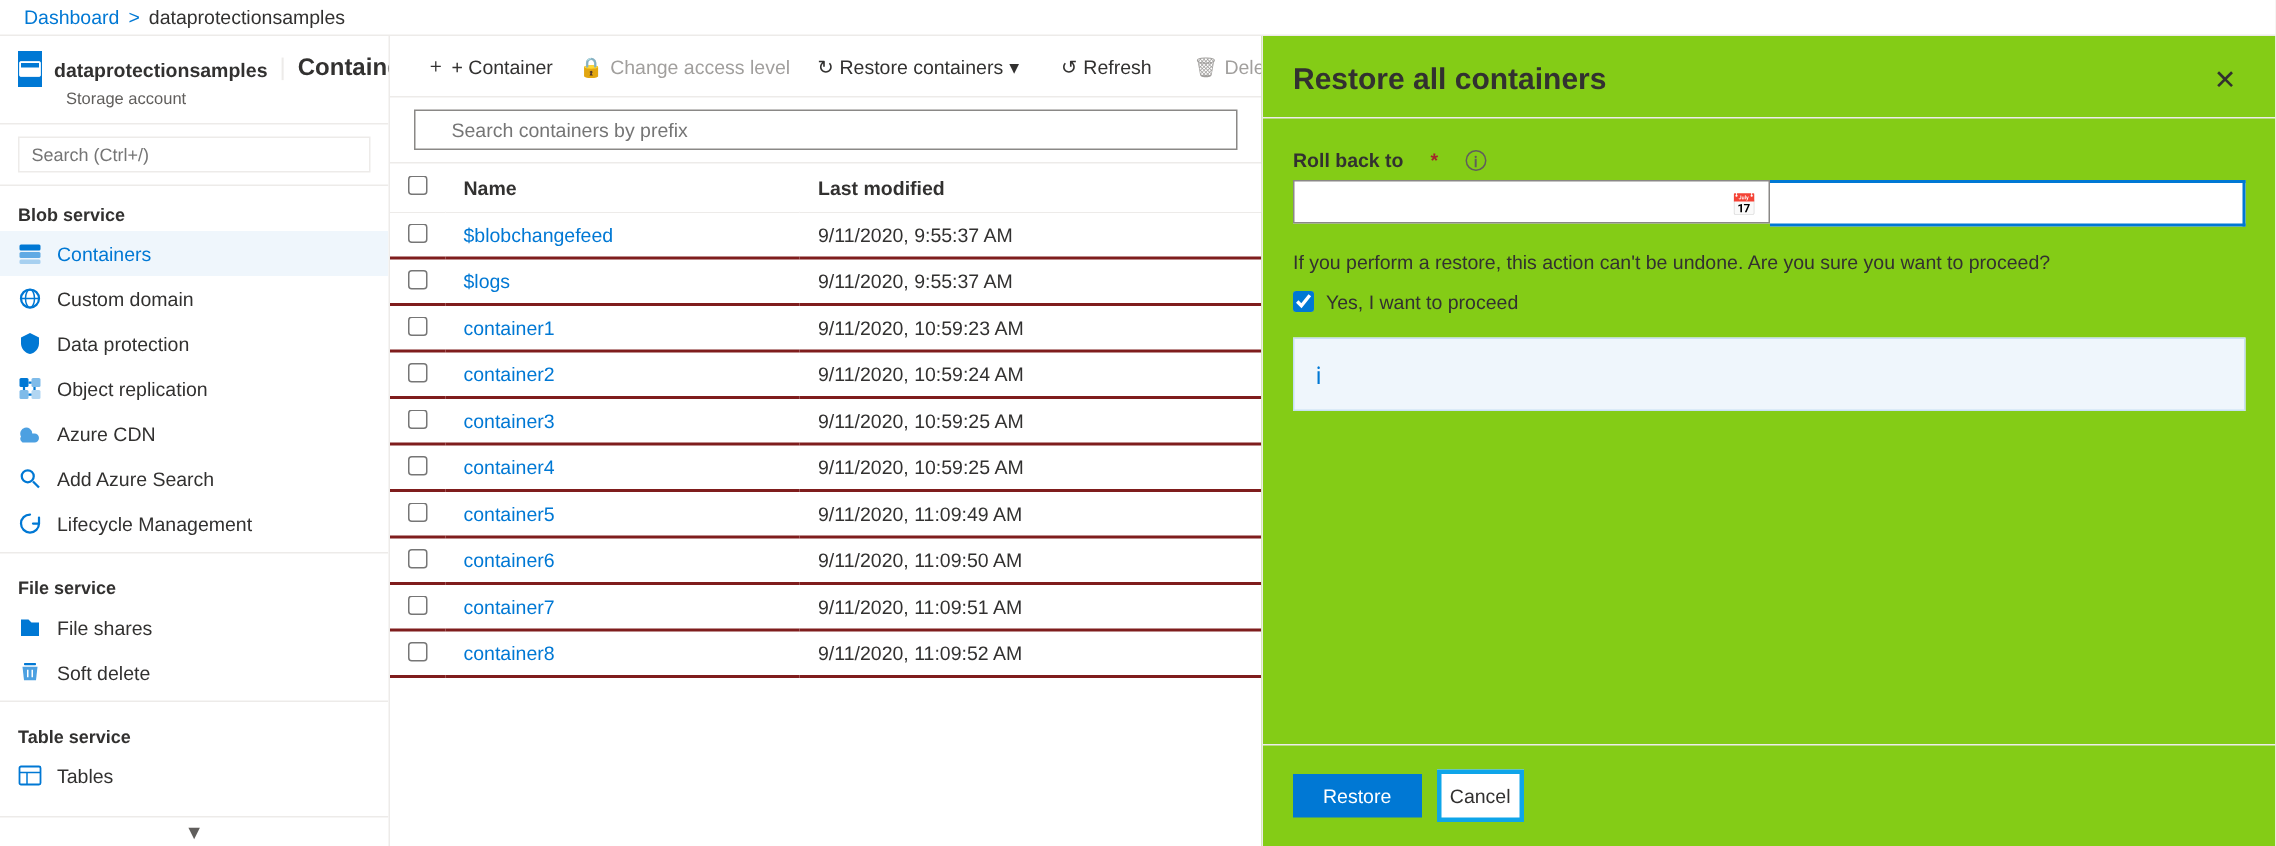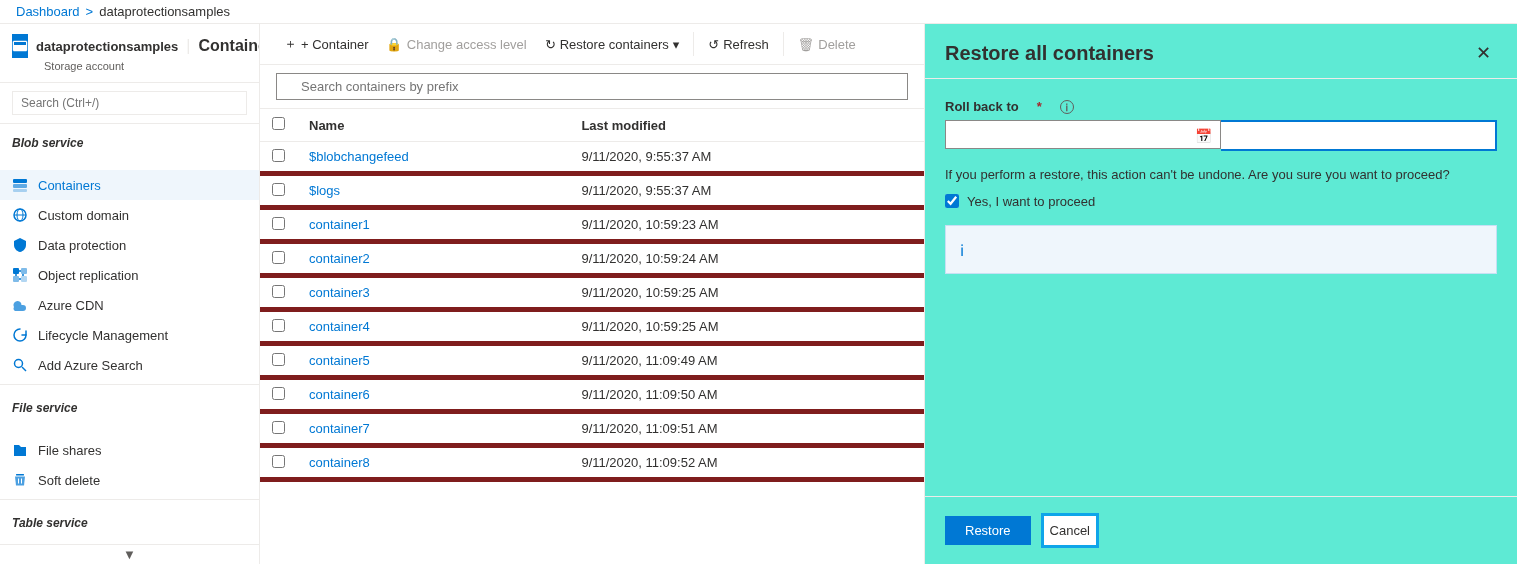--- a/index.html
+++ b/index.html
@@ -14,21 +14,21 @@
     .sidebar { width: 260px; background: #fff; border-right: 1px solid #edebe9; display: flex; flex-direction: column; overflow: hidden; flex-shrink: 0; }
     .sidebar-header { padding: 10px 12px; border-bottom: 1px solid #edebe9; }
     .sidebar-header .title-row { display: flex; align-items: center; gap: 8px; margin-bottom: 2px; }
     .sidebar-header .icon-box { width: 24px; height: 24px; background: #0078d4; display: flex; align-items: center; justify-content: center; }
     .sidebar-header .subtitle { font-size: 11px; color: #605e5c; margin-left: 32px; }
 
     .sidebar-search { padding: 8px 12px; border-bottom: 1px solid #edebe9; }
     .sidebar-search input { width: 100%; border: 1px solid #edebe9; padding: 4px 8px; font-size: 12px; color: #323130; }
 
     .sidebar-nav { flex: 1; overflow-y: auto; }
-    .section-label { font-size: 12px; font-weight: 600; color: #323130; padding: 12px 12px 20px 12px; font-style: italic; }
+    .section-label { font-size: 12px; font-weight: 600; color: #323130; padding: 12px 12px 4px 12px; }
     .section-divider { border: none; border-top: 1px solid #edebe9; margin: 4px 0; }
     .nav-item { display: flex; align-items: center; gap: 10px; padding: 7px 12px; cursor: pointer; color: #323130; font-size: 13px; }
     .nav-item.active { background: #eff6fc; color: #0078d4; }
     .nav-item .nav-icon { width: 16px; height: 16px; flex-shrink: 0; display: flex; align-items: center; justify-content: center; }
 
     
     .content-area { flex: 1; display: flex; flex-direction: column; overflow: hidden; background: #fff; }
 
     .toolbar { display: flex; align-items: center; gap: 2px; padding: 6px 16px; border-bottom: 1px solid #edebe9; }
     .toolbar-btn { display: flex; align-items: center; gap: 4px; padding: 5px 8px; background: none; border: none; cursor: pointer; color: #323130; font-size: 13px; white-space: nowrap; }
@@ -36,28 +36,28 @@
     .toolbar-divider { width: 1px; height: 24px; background: #edebe9; margin: 0 4px; }
     .toolbar-btn.disabled { color: #a19f9d; cursor: default; }
 
     .search-bar { padding: 8px 16px; border-bottom: 1px solid #edebe9; }
     .search-bar input { width: 100%; border: 1px solid #8a8886; padding: 5px 24px; font-size: 13px; color: #323130; }
 
     .table-container { flex: 1; overflow-y: auto; }
     table { width: 100%; border-collapse: collapse; }
     thead th { padding: 8px 12px; text-align: left; font-weight: 600; color: #323130; border-bottom: 1px solid #edebe9; background: #fff; position: sticky; top: 0; font-size: 13px; }
     thead th:first-child { width: 32px; }
-    tbody tr { border-bottom: 5px solid #7f1d1d; }
+    tbody tr { border-bottom: 2px solid #7f1d1d; }
     tbody td { padding: 7px 12px; color: #323130; font-size: 13px; }
     tbody td a { color: #0078d4; text-decoration: none; cursor: pointer; }
     .checkbox-cell { display: flex; align-items: center; justify-content: center; }
     input[type="checkbox"] { cursor: pointer; }
 
     
-    .right-panel { width: 593px; background: #5eead4; border-left: 1px solid #edebe9; display: flex; flex-direction: column; flex-shrink: 0; }
+    .right-panel { width: 676px; background: #84cc16; border-left: 1px solid #edebe9; display: flex; flex-direction: column; flex-shrink: 0; }
     .panel-header { display: flex; align-items: center; justify-content: space-between; padding: 16px 20px 12px 20px; border-bottom: 1px solid #edebe9; }
     .panel-title { font-size: 20px; font-weight: 600; color: #323130; }
     .panel-close { background: none; border: none; cursor: pointer; font-size: 18px; color: #323130; padding: 2px 6px; }
 
     .panel-body { padding: 20px; flex: 1; overflow-y: auto; }
     .field-label { font-size: 12px; font-weight: 600; color: #323130; margin-bottom: 6px; display: flex; align-items: center; gap: 18px; }
     .required-star { color: #a4262c; }
     .info-icon { width: 14px; height: 14px; border: 1px solid #605e5c; border-radius: 50%; display: inline-flex; align-items: center; justify-content: center; font-size: 10px; color: #605e5c; cursor: pointer; }
 
     .date-time-row { display: flex; gap: 0; margin-bottom: 16px; }
@@ -161,34 +161,34 @@
           <div class="nav-icon">
             <svg width="16" height="16" viewBox="0 0 16 16">
                 <path d="M2 10a4 4 0 1 1 7.5-2H11a3 3 0 0 1 0 6H3a3 3 0 0 1-1-4z" fill="#0078d4" opacity="0.7"></path>
               </svg>
           </div>
           <span>Azure CDN</span>
         </div>
         <div class="nav-item">
           <div class="nav-icon">
             <svg width="16" height="16" viewBox="0 0 16 16">
+                <circle cx="6.5" cy="6.5" r="4" stroke="#0078d4" stroke-width="1.5" fill="none"></circle>
+                <line x1="10" y1="10" x2="14" y2="14" stroke="#0078d4" stroke-width="1.5"></line>
+              </svg>
+          </div>
+          <span>Add Azure Search</span>
+        </div>
+        <div class="nav-item">
+          <div class="nav-icon">
+            <svg width="16" height="16" viewBox="0 0 16 16">
                 <path d="M8 2a6 6 0 1 0 6 6" stroke="#0078d4" stroke-width="1.5" fill="none" stroke-linecap="round"></path>
                 <path d="M14 4V8h-4" stroke="#0078d4" stroke-width="1.5" fill="none" stroke-linecap="round" stroke-linejoin="round"></path>
               </svg>
           </div>
           <span>Lifecycle Management</span>
-        </div>
-        <div class="nav-item">
-          <div class="nav-icon">
-            <svg width="16" height="16" viewBox="0 0 16 16">
-                <circle cx="6.5" cy="6.5" r="4" stroke="#0078d4" stroke-width="1.5" fill="none"></circle>
-                <line x1="10" y1="10" x2="14" y2="14" stroke="#0078d4" stroke-width="1.5"></line>
-              </svg>
-          </div>
-          <span>Add Azure Search</span>
         </div>
       </div>
 
       <hr class="section-divider">
       <div>
         <div class="section-label">File service</div>
         <div class="nav-item">
           <div class="nav-icon">
             <svg width="16" height="16" viewBox="0 0 16 16">
                 <path d="M2 3h5l2 2h5v9H2V3z" fill="#0078d4"></path>

